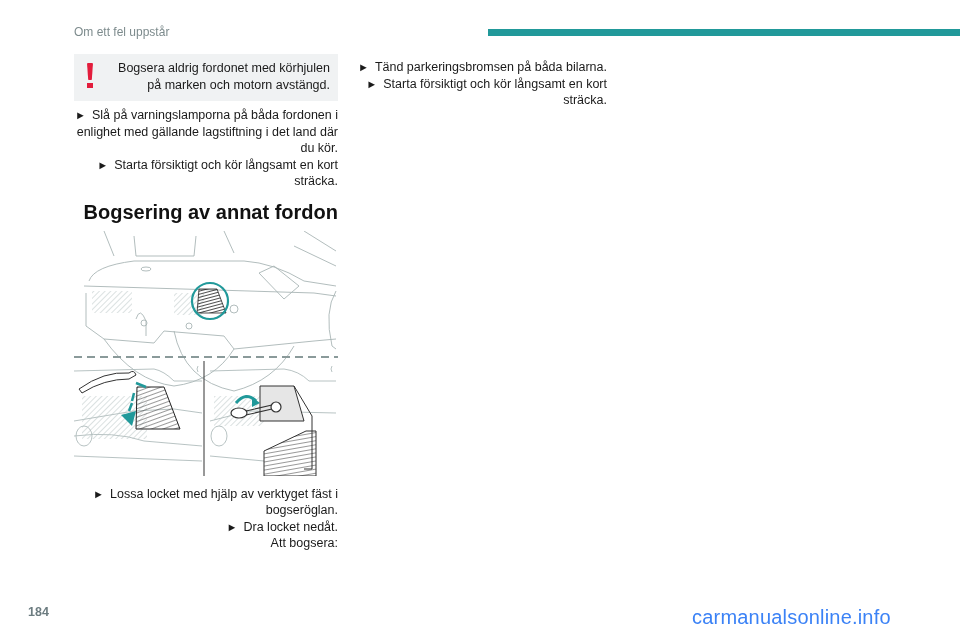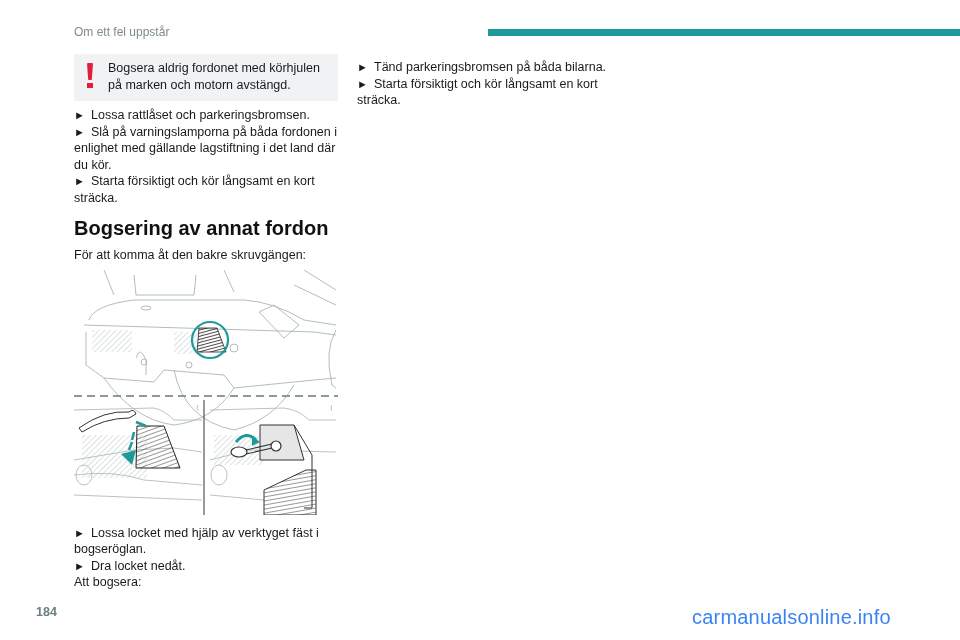--- a/index.html
+++ b/index.html
@@ -1,55 +1,53 @@
 <!DOCTYPE html>
 <html><head>
   <meta charset="utf-8">
   <style>
     html, body { margin:0; padding:0; }
     body { width:960px; height:640px; background:#ffffff; position:relative; overflow:hidden;
            font-family:"Liberation Sans", sans-serif; color:#1a1a1a; }
     .header-title { position:absolute; left:74px; top:25px; font-size:12px; color:#7d8b8d; }
     .header-bar { position:absolute; left:488px; top:29px; width:472px; height:7px; background:#21999a; }
-    .col { position:absolute; font-size:12.5px; line-height:16.5px; }
+    .col { position:absolute; font-size:12.5px; line-height:16.5px;text-align:right; }
     .col-left { left:74px; top:54px; width:264px; }
     .col-right { left:357px; top:59px; width:250px; }
     .warning-box { background:#f0f2f3; padding:6px 8px 8px 34px; position:relative; margin-bottom:6px; }
     .warning-icon { position:absolute; left:13px; top:9px; width:7px; height:26px; }
     .warning-icon .bar { position:absolute; left:0; top:0; width:6px; height:17px; background:#e31d3c; border-radius:1px 1px 2px 2px; clip-path:polygon(0 0,100% 0,80% 100%,20% 100%); }
     .warning-icon .dot { position:absolute; left:0; top:20px; width:6px; height:5px; background:#e31d3c; }
     .warning-text { display:block; }
     p { margin:0; }
     .bullet::before { content:"\25BA\00a0\00a0"; font-size:11px; }
     h2 { font-size:20px; font-weight:bold; margin:9px 0 6px 0; line-height:26px; color:#111; }
     .illus { width:264px; height:245px; margin-top:6px; margin-bottom:10px; display:block; }
-    .page-number { position:absolute; left:36px; top:605px; font-size:12.5px; color:#6c7c80; font-weight:bold; }
+    .page-number { position:absolute; left:28px; top:605px; font-size:12.5px; color:#6c7c80; font-weight:bold; }
     .watermark { position:absolute; left:692px; top:606px; font-size:20px; color:#3b82f6; letter-spacing:0.2px; }
   </style>
 </head>
 <body>
 
 <div class="header-title">Om ett fel uppstår</div>
 <div class="header-bar"></div>
 
 <div class="col col-left">
   <div class="warning-box">
     <span class="warning-icon">
       <span class="bar"></span>
         <span class="dot"></span>
     </span>
     <span class="warning-text">Bogsera aldrig fordonet med körhjulen på marken och motorn avstängd.</span>
   </div>
 
-  <p class="bullet">Lossa rattlåset och parkeringsbromsen.</p>
   <p class="bullet">Slå på varningslamporna på båda fordonen i enlighet med gällande lagstiftning i det land där du kör.</p>
   <p class="bullet">Starta försiktigt och kör långsamt en kort sträcka.</p>
 
   <h2>Bogsering av annat fordon</h2>
-  <p>För att komma åt den bakre skruvgängen:</p>
 
   <svg class="illus" viewBox="0 0 264 245" xmlns="http://www.w3.org/2000/svg">
     <defs>
       <pattern id="hatch" width="4" height="4" patternUnits="userSpaceOnUse" patternTransform="rotate(45)">
         <line x1="0" y1="0" x2="0" y2="4" stroke="#b8c4c4" stroke-width="1"></line>
       </pattern>
       <pattern id="darkhatch" width="3" height="3" patternUnits="userSpaceOnUse" patternTransform="rotate(75)">
         <line x1="0" y1="0" x2="0" y2="3" stroke="#222" stroke-width="1.6"></line>
       </pattern>
       <pattern id="stripes" width="4" height="4" patternUnits="userSpaceOnUse" patternTransform="rotate(70)">

